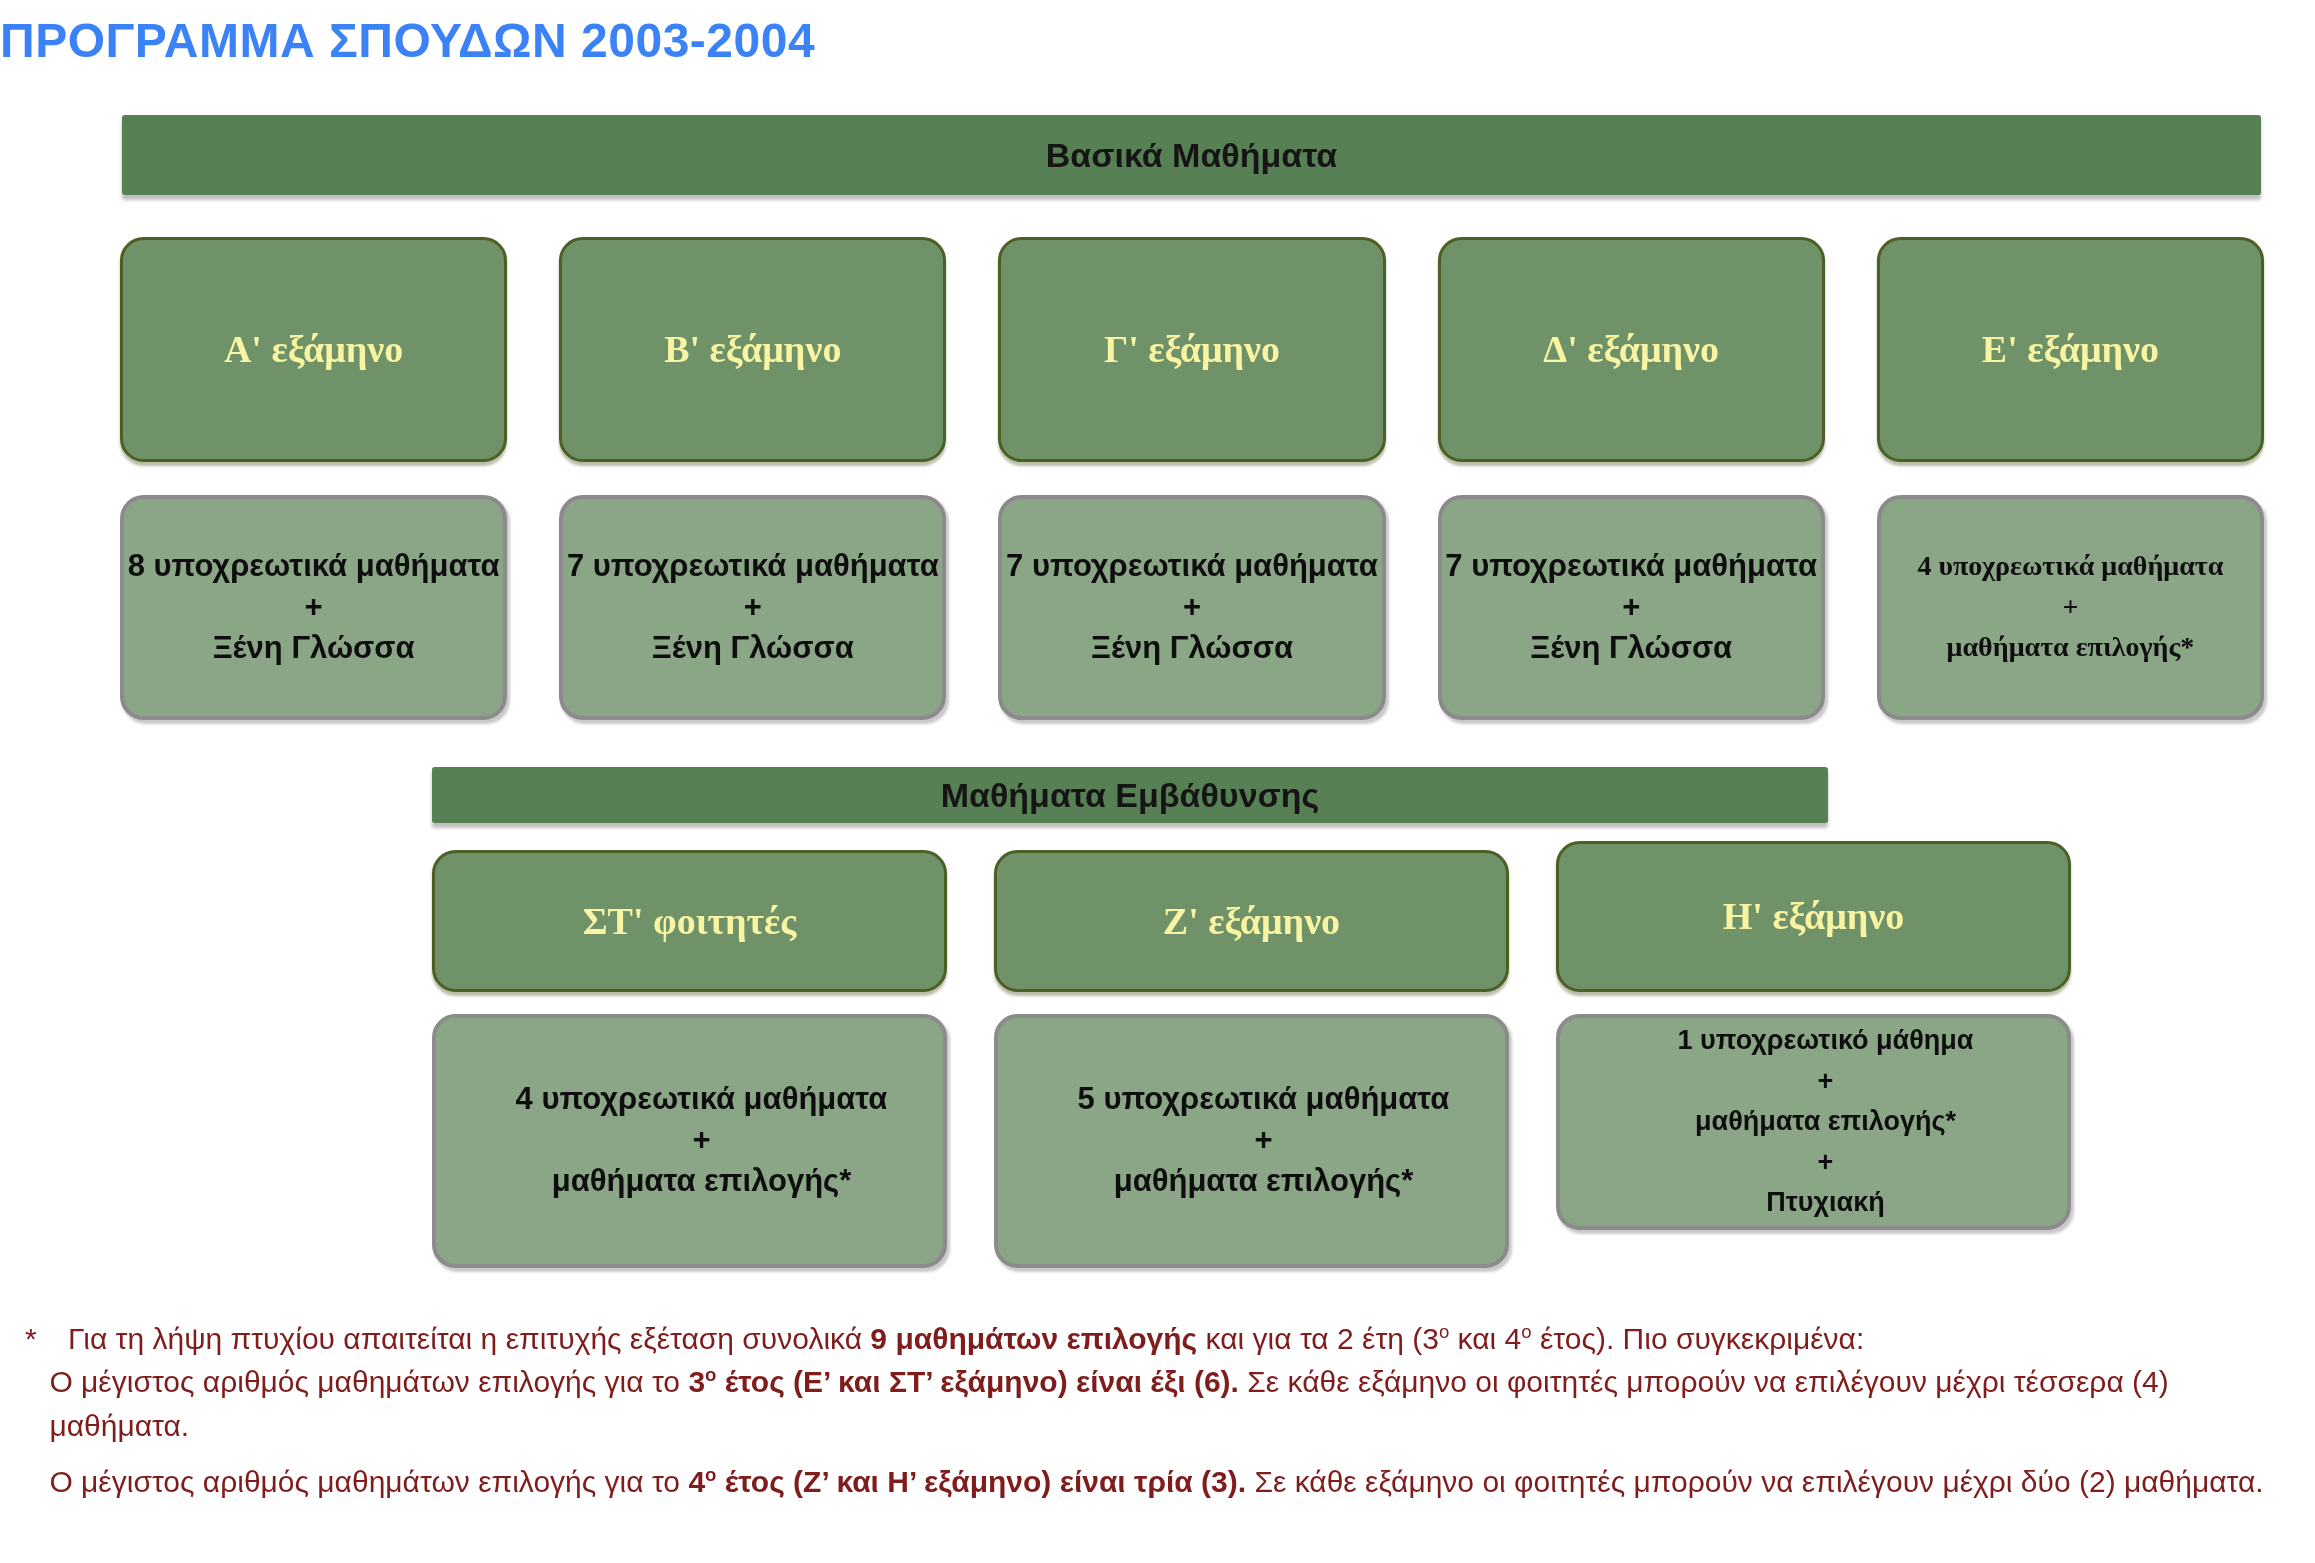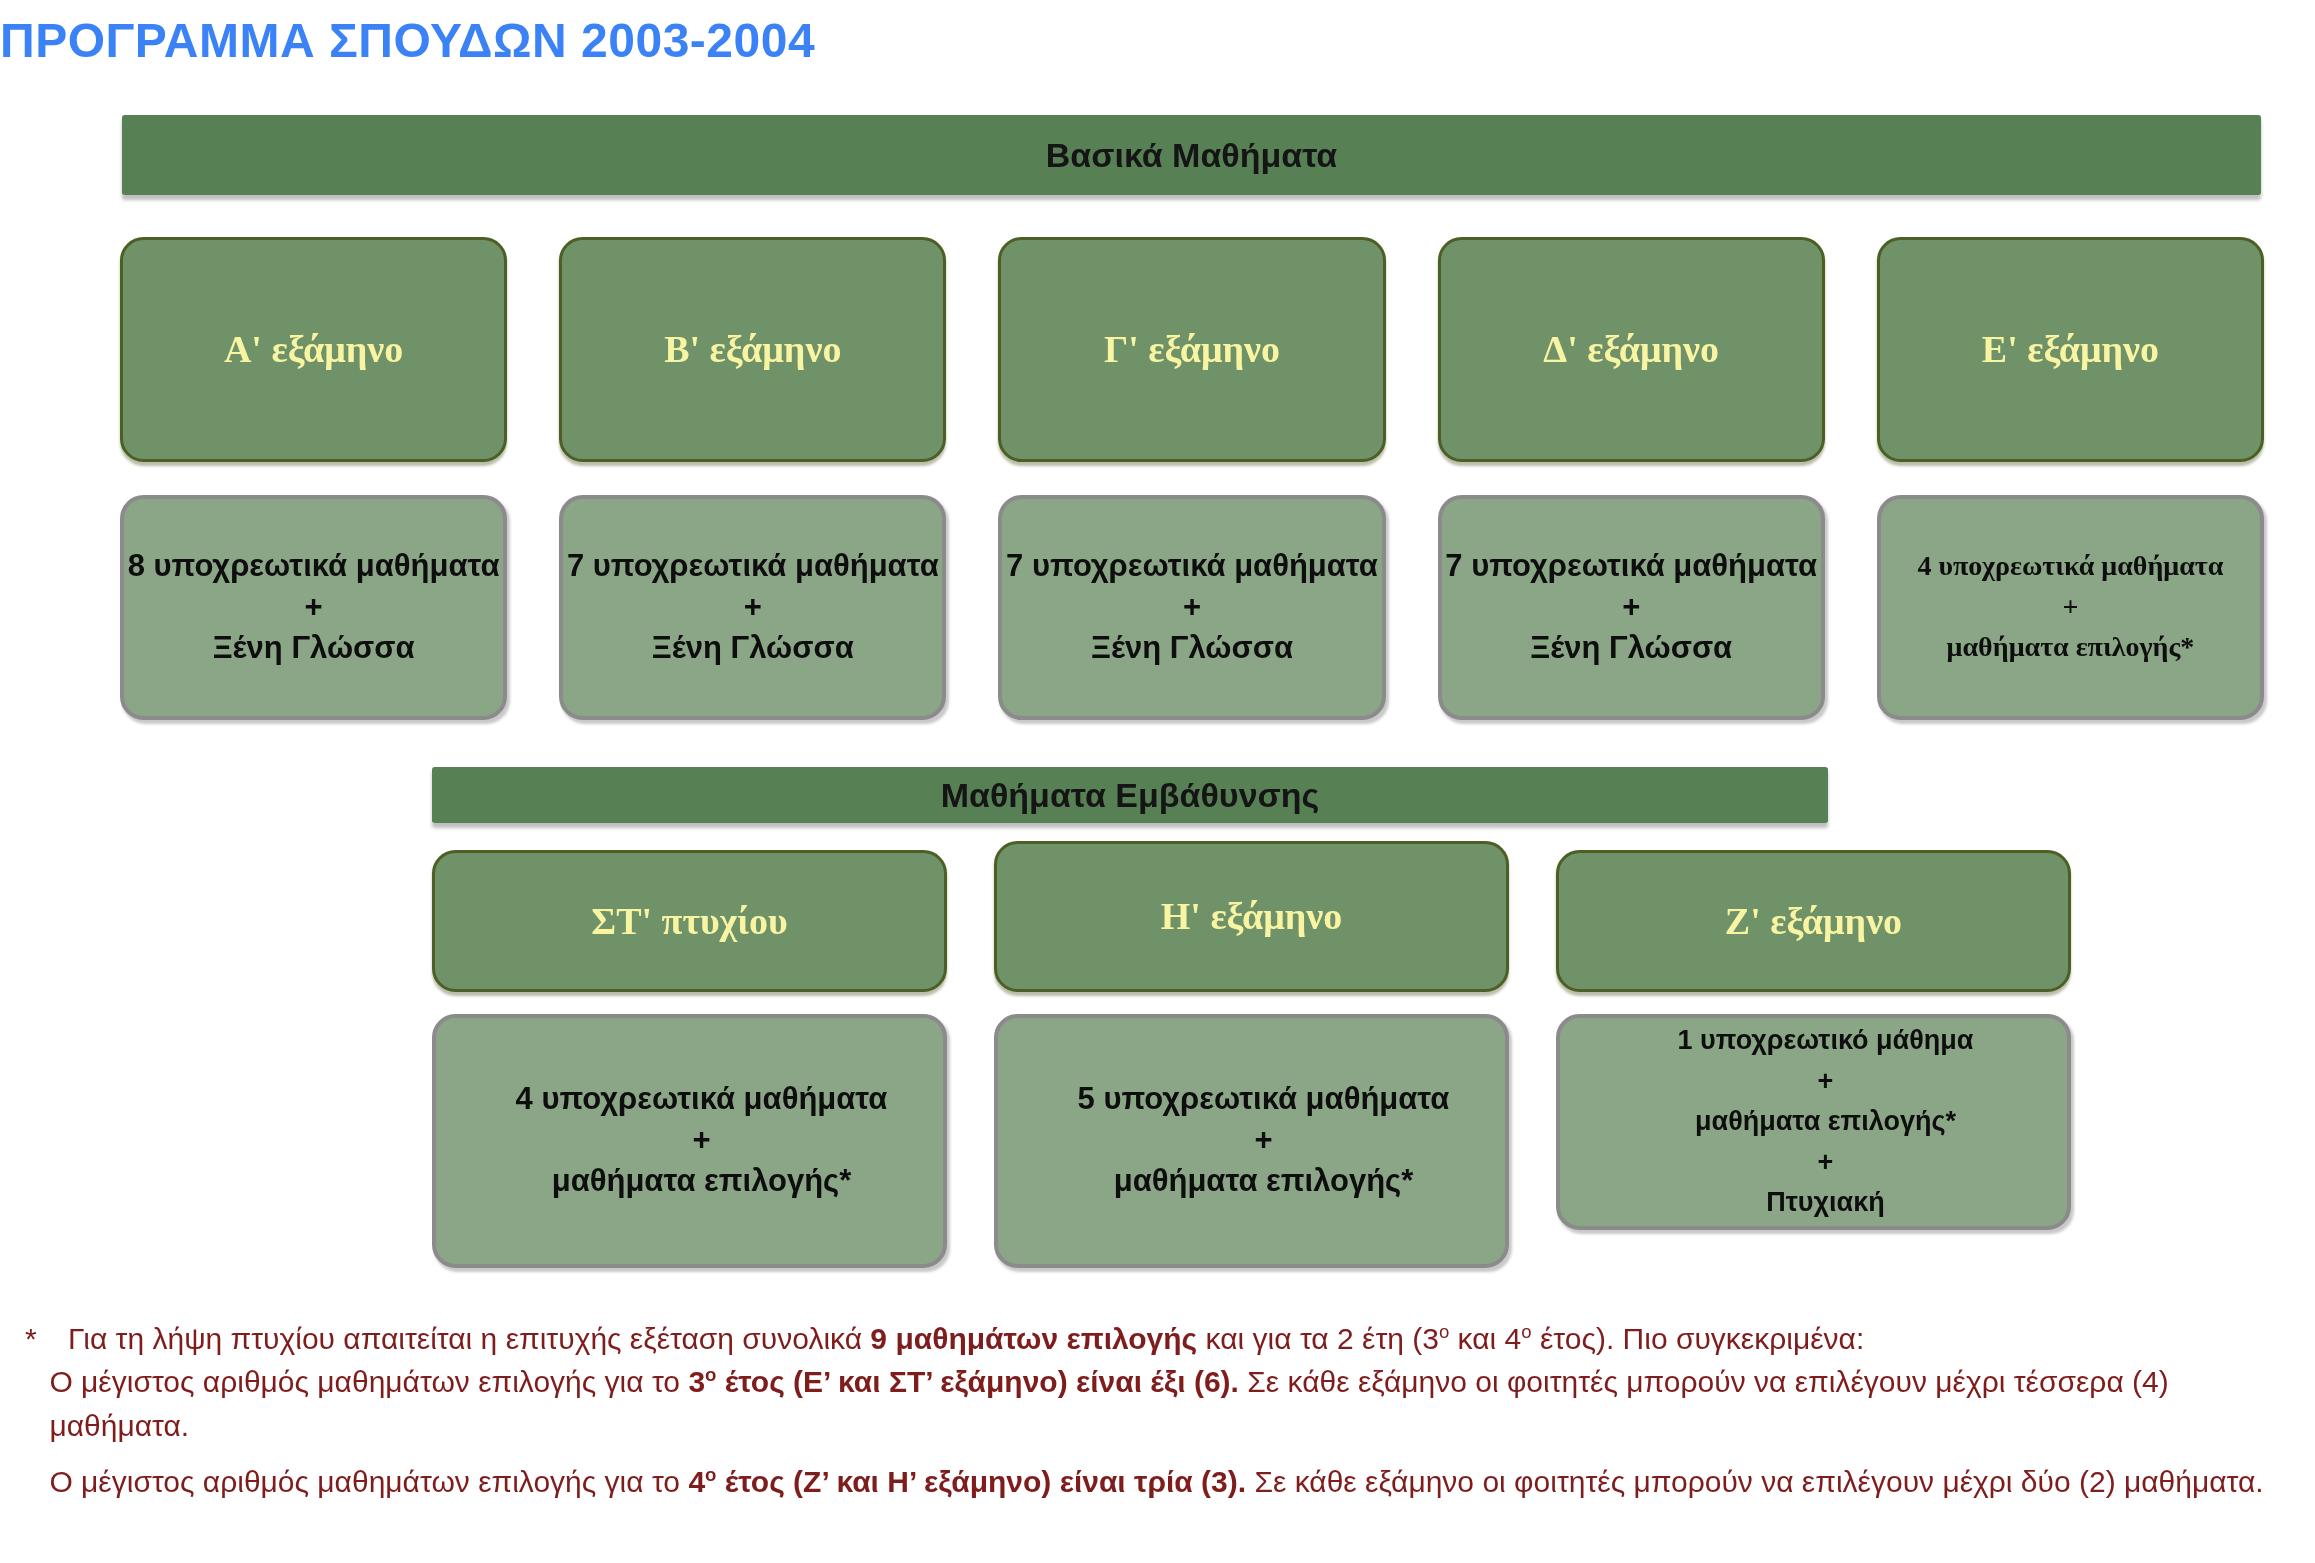--- a/index.html
+++ b/index.html
@@ -90,23 +90,23 @@
         <div>+</div>
         <div>μαθήματα επιλογής*</div>
       </div>
     </div>
   </section>
 
   <section>
     <div class="bar bar2">Μαθήματα Εμβάθυνσης</div>
 
     <div class="row row-sem3">
-      <div class="sem-box">ΣΤ' πτυχίου</div>
+      <div class="sem-box">ΣΤ' φοιτητές</div>
+      <div class="sem-box">Ζ' εξάμηνο</div>
       <div class="sem-box raised">Η' εξάμηνο</div>
-      <div class="sem-box">Ζ' εξάμηνο</div>
     </div>
 
     <div class="row row-info3">
       <div class="info-box">
         <div>4 υποχρεωτικά μαθήματα</div>
         <div>+</div>
         <div>μαθήματα επιλογής*</div>
       </div>
       <div class="info-box">
         <div>5 υποχρεωτικά μαθήματα</div>

